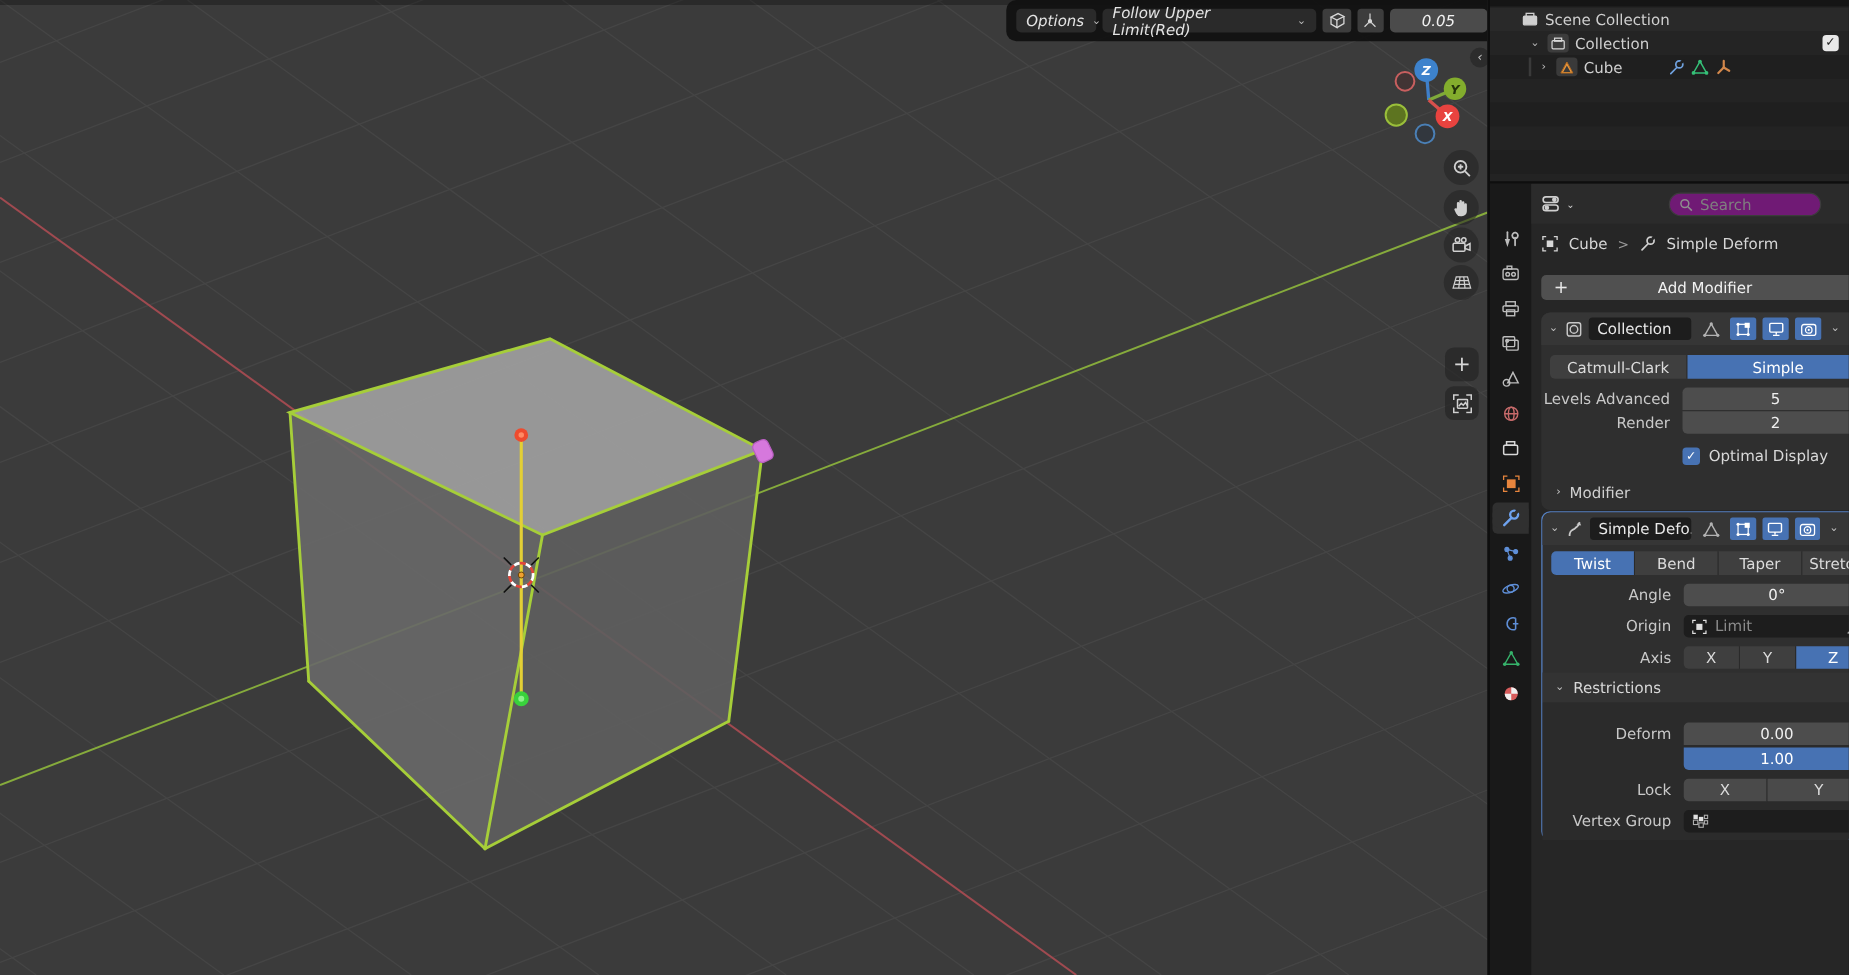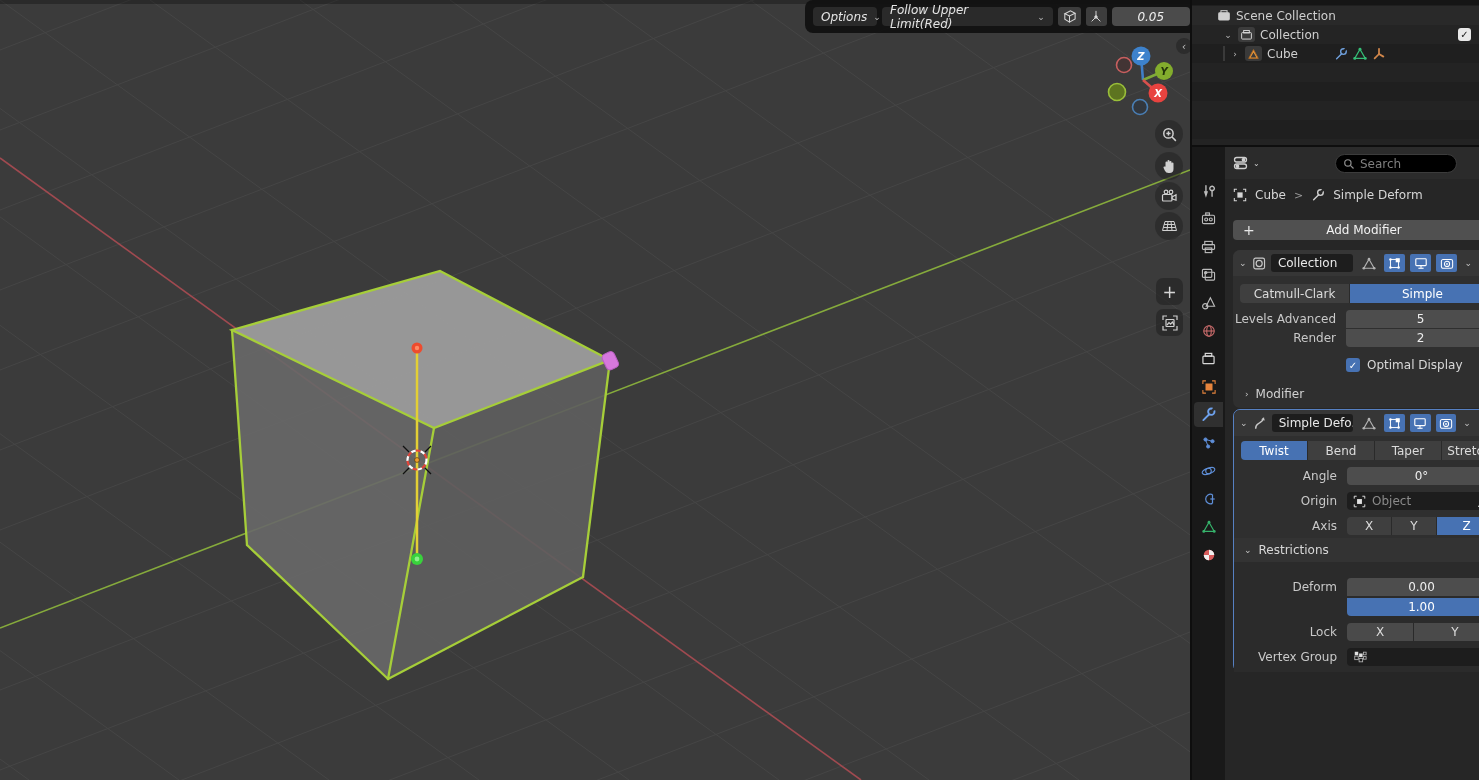--- a/index.html
+++ b/index.html
@@ -47,21 +47,21 @@
   .ol-indent { width:2px; height:15px; background:#3a3a3a; margin-left:31px; }
 
   
   #props { position:absolute; left:0; top:145px; width:289px; height:635px; background:#262626; }
   #tabbar { position:absolute; left:0; top:0; width:33px; height:635px; background:#191919; display:flex; flex-direction:column; align-items:center; padding-top:36px; gap:13px; }
   .tab { width:29px; height:15px; display:flex; align-items:center; justify-content:center; border-radius:4px 0 0 4px; }
   .tab.active { background:#303030; box-shadow:0 -5px 0 #303030, 0 5px 0 #303030; }
 
   #props-header { position:absolute; left:33px; top:0; width:256px; height:32px; background:#2b2b2b; display:flex; align-items:center; }
   #editor-type-btn { display:flex; align-items:center; gap:2px; margin-left:8px; color:#cfcfcf; }
-  #search-wrap { position:absolute; left:110px; top:7px; width:122px; height:19px; background:#000000;
+  #search-wrap { position:absolute; left:110px; top:7px; width:122px; height:19px; background:#701a75;
     border:1px solid #3c3c3c; border-radius:10px; display:flex; align-items:center; gap:5px; padding:0 7px; }
   #search-wrap input { background:transparent; border:none; outline:none; color:#aaa; width:80px; font-size:12px; font-family:inherit; }
   #search-wrap input::placeholder { color:#7f7f7f; }
 
   #breadcrumb { position:absolute; left:41px; top:38px; height:20px; display:flex; align-items:center; gap:8px; color:#d6d6d6; }
   .bc-sep { color:#9a9a9a; font-size:11px; }
 
   #add-modifier { position:absolute; left:41px; top:73px; width:262px; height:20px; background:#505050;
     border-radius:4px; display:flex; align-items:center; justify-content:center; color:#f2f2f2; }
   #add-modifier .plus { position:absolute; left:10px; font-size:14px; color:#e8e8e8; }
@@ -667,21 +667,21 @@
         <span class="pfield dark">
           <svg width="13" height="13" viewBox="0 0 16 16">
             <rect x="5" y="5" width="6" height="6" fill="#e0e0e0"></rect>
               <g fill="none" stroke="#e0e0e0" stroke-width="1.2">
                 <polyline points="1.5,4.5 1.5,1.5 4.5,1.5"></polyline>
                 <polyline points="11.5,1.5 14.5,1.5 14.5,4.5"></polyline>
                 <polyline points="14.5,11.5 14.5,14.5 11.5,14.5"></polyline>
                 <polyline points="4.5,14.5 1.5,14.5 1.5,11.5"></polyline>
               </g>
           </svg>
-          <span>Object</span>
+          <span>Limit</span>
           <svg width="13" height="13" viewBox="0 0 16 16" style="margin-left:auto;">
             <g stroke="#cfcfcf" stroke-width="1.4" fill="none" stroke-linecap="round">
                 <path d="M2 14l6-6"></path>
                 <path d="M8 5.5 10.5 8 14 3.5 12.5 2z" fill="#cfcfcf"></path>
               </g>
           </svg>
         </span>
       </div>
 
       <div class="prow" style="top:107px;">

